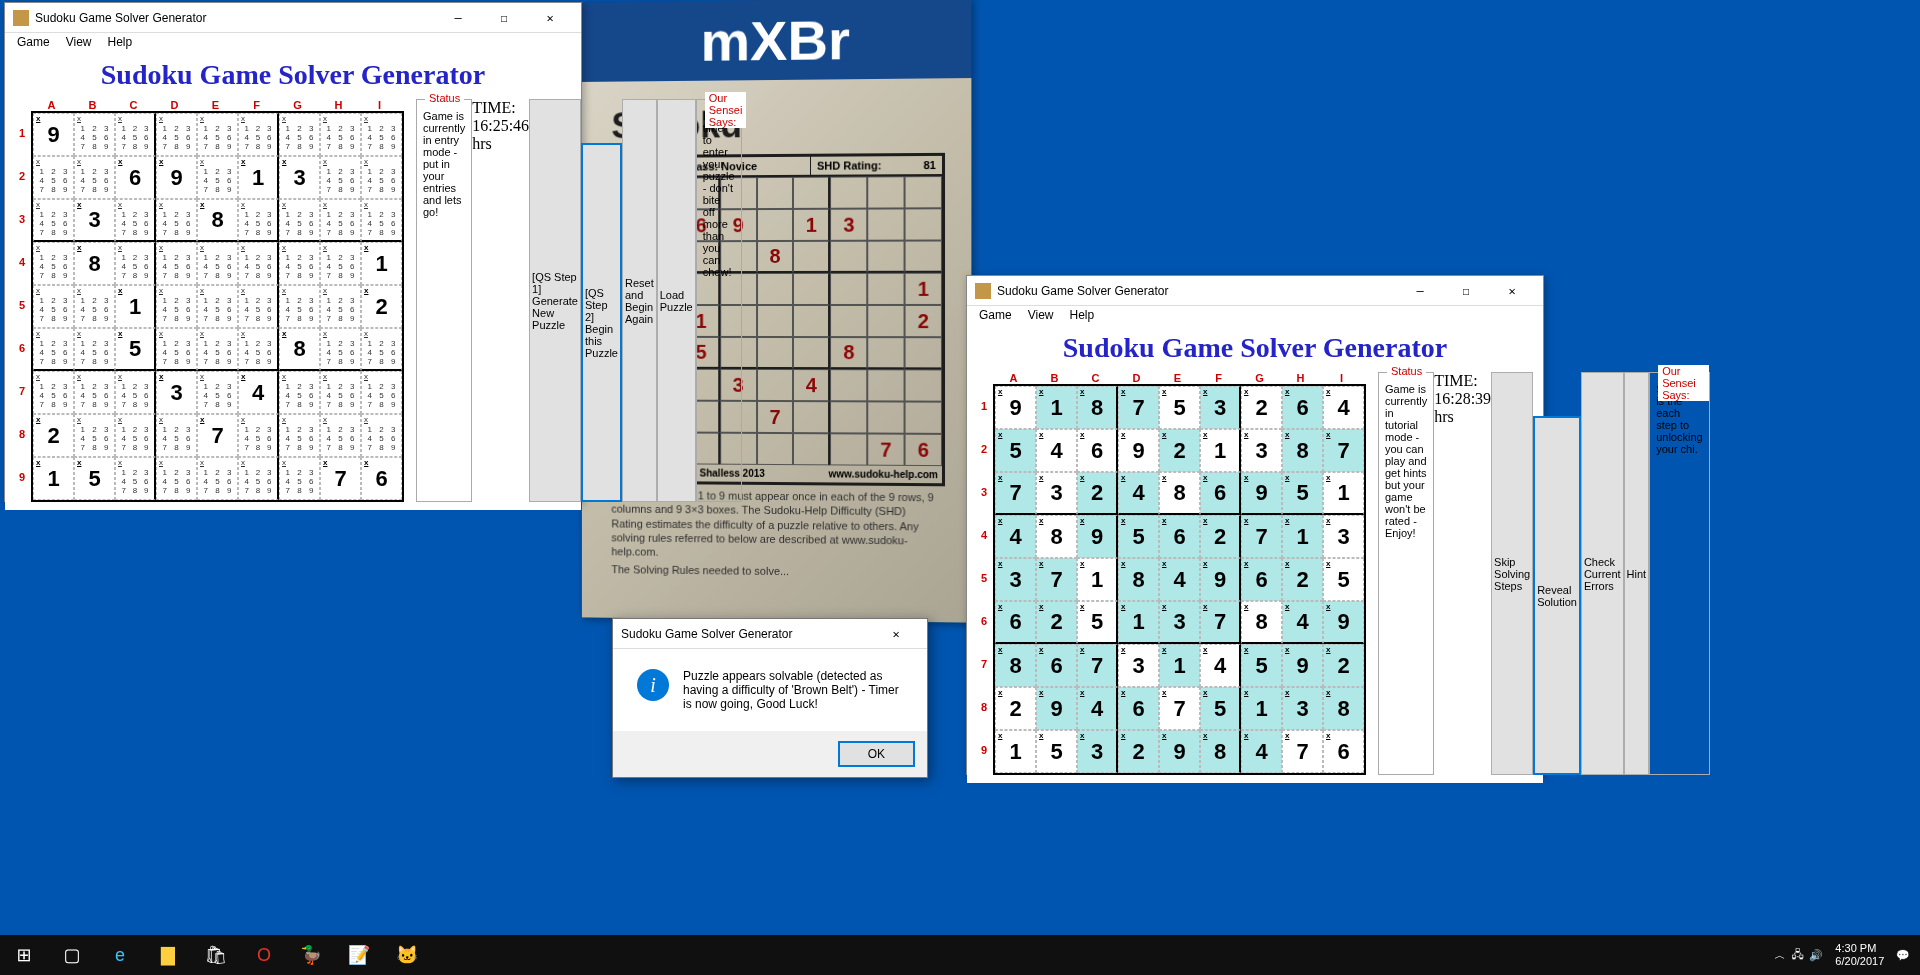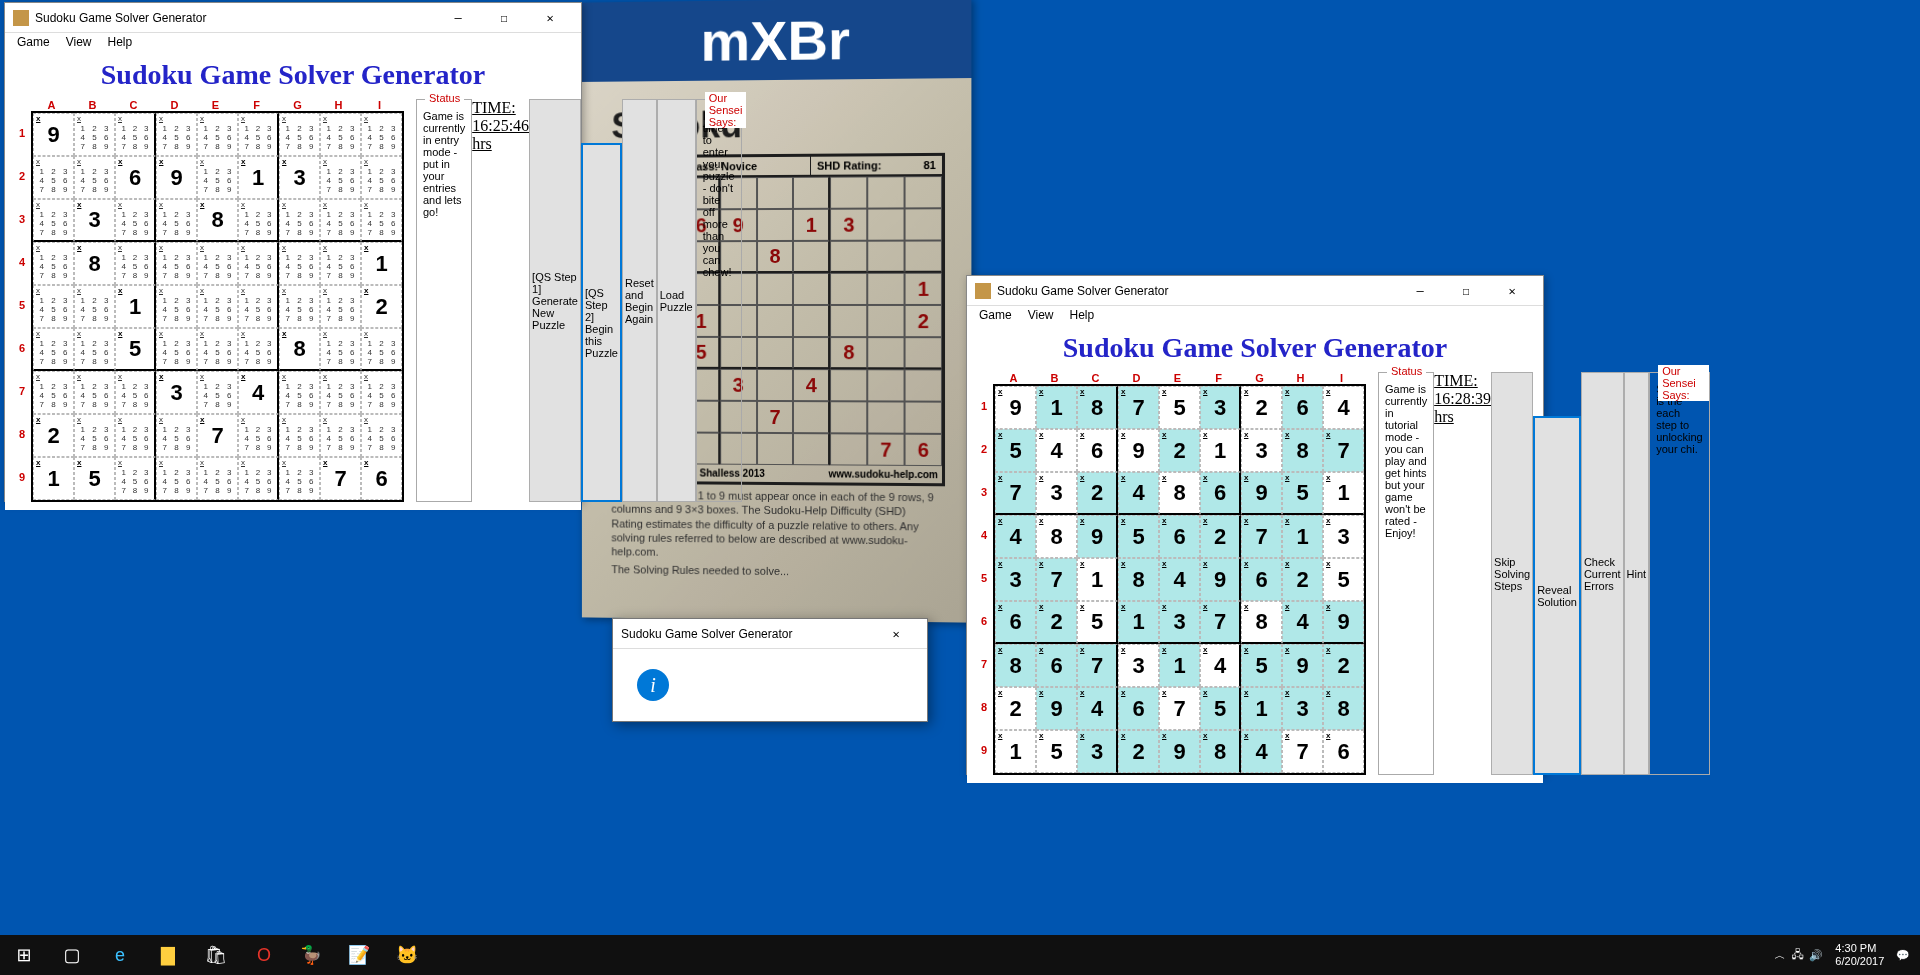--- a/index.html
+++ b/index.html
@@ -31,21 +31,21 @@
 .cell.given { font-size: 22px; font-weight: bold; color: #000; }
 .cell.solved { font-size: 22px; font-weight: bold; color: #000; }
 .cell.hl { background: #b0e8e8; }
 .cell.candidates { font-size: 8px; line-height: 9px; color: #333; padding: 10px 2px 2px 2px; align-items: flex-start; }
 .cell.candidates .cands { display: grid; grid-template-columns: repeat(3, 1fr); width: 100%; text-align: center; gap: 0; }
 
 
 .side { width: 178px; display: flex; flex-direction: row; gap: 0; }
 .groupbox { border: 1px solid #aaa; position: relative; padding: 10px 6px 6px 6px; font-size: 11px; }
 .groupbox .legend { position: absolute; top: -8px; left: 8px; background: #fff; padding: 0 4px; font-size: 11px; color: #c00; }
-.timer { font-family: Tahoma; font-size: 16px; text-decoration: underline; }
+.timer { font-family: Tahoma; font-size: 16px; }
 .btn { display: block; width: 100%; padding: 4px 2px; font-size: 11px; background: #e1e1e1; border: 1px solid #adadad; cursor: pointer; text-align: left; }
 .btn.active { border: 2px solid #0078d7; margin-top: 44px; }
 .sensei { flex: 1; }
 
 
 .msgbox { position: absolute; background: #fff; border: 1px solid #777; box-shadow: 3px 3px 12px rgba(0,0,0,0.4); }
 .msgbox .titlebar { background: #fff; }
 .msgbox .msgbody { padding: 20px 24px; display: flex; gap: 14px; align-items: flex-start; font-size: 12px; }
 .msgbox .info-icon { width: 32px; height: 32px; border-radius: 50%; background: #0078d7; color: #fff; display: flex; align-items: center; justify-content: center; font-size: 20px; font-family: Georgia, serif; font-style: italic; flex-shrink: 0; }
 .msgbox .msgbuttons { background: #f0f0f0; padding: 10px 12px; text-align: right; }
@@ -1559,20 +1559,24 @@
   </div>
 </div>
 
 <div class="msgbox" style="left:612px; top:618px; width:316px;">
   <div class="titlebar">
     <div class="title">Sudoku Game Solver Generator</div>
     <div class="winbtn">✕</div>
   </div>
   <div class="msgbody">
     <div class="info-icon">i</div>
+    <div>Puzzle appears solvable (detected as having a difficulty of 'Brown Belt') - Timer is now going, Good Luck!</div>
+  </div>
+  <div class="msgbuttons">
+    <button>OK</button>
   </div>
 </div>
 
 <div class="taskbar">
   <div class="tb-item">⊞</div>
   <div class="tb-item">▢</div>
   <div class="tb-item" style="color:#3cc1ff">e</div>
   <div class="tb-item" style="color:#ffcf3f">▇</div>
   <div class="tb-item">🛍</div>
   <div class="tb-item" style="color:#e6342a">O</div>

